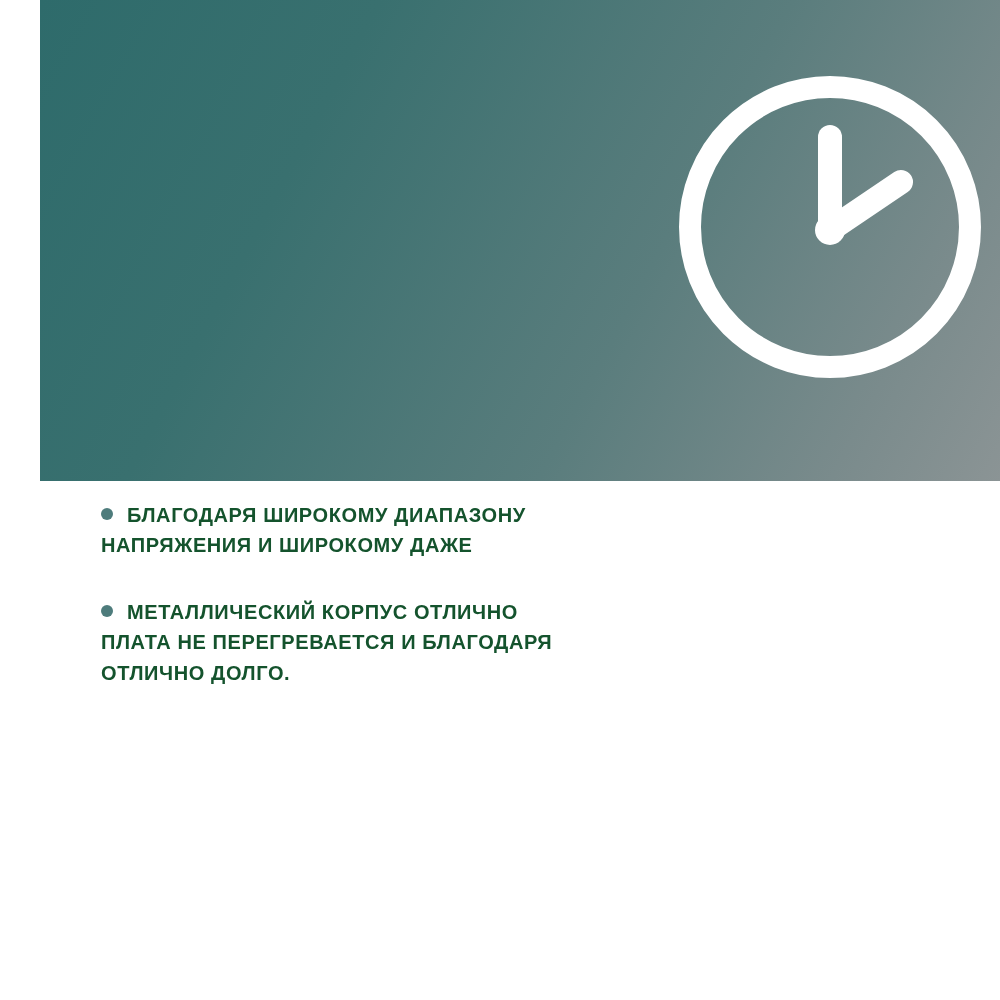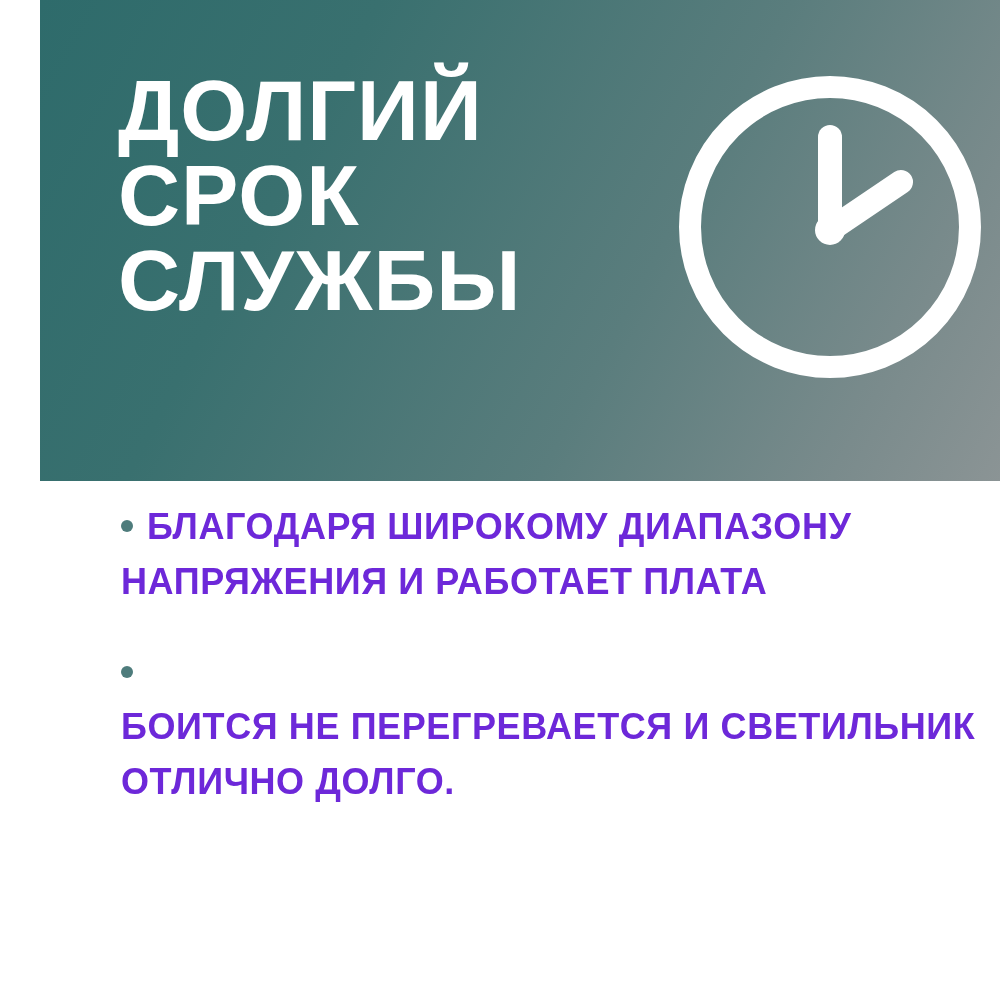--- a/index.html
+++ b/index.html
@@ -52,27 +52,27 @@
     top: 62px;
     width: 330px;
     height: 330px;
     z-index: 2;
   }
   .clock svg { display: block; }
 
   
   .body-text {
     position: absolute;
-    left: 121px;
+    left: 101px;
     top: 500px;
     width: 830px;
-    color: #6d28d9;
+    color: #14532d;
     font-family: "Liberation Sans", sans-serif;
     font-weight: bold;
-    font-size: 36px;
+    font-size: 20px;
     line-height: 1.52;
     letter-spacing: 0.6px;
   }
 
   .bullet-block { margin-bottom: 36px; }
   .bullet-block:last-child { margin-bottom: 0; }
   .bullet-line { display: block; white-space: nowrap; }
   .bullet-line .dot {
     display: inline-block;
     width: 12px;
@@ -94,40 +94,35 @@
 
     <div class="clock">
       <svg width="330" height="330" viewBox="0 0 330 330" xmlns="http://www.w3.org/2000/svg">
         <circle cx="165" cy="165" r="140" fill="none" stroke="#ffffff" stroke-width="22"></circle>
         <path d="M165 75 L165 168" stroke="#ffffff" stroke-width="24" stroke-linecap="round" fill="none"></path>
         <path d="M165 168 L236 120" stroke="#ffffff" stroke-width="24" stroke-linecap="round" fill="none"></path>
         <circle cx="165" cy="168" r="15" fill="#ffffff"></circle>
       </svg>
     </div>
 
-    <div class="hero-title">
-      <span class="ln">ДОЛГИЙ</span>
-      <span class="ln">СРОК</span>
-      <span class="ln">СЛУЖБЫ</span>
-    </div>
 
   </div>
 
   <div class="body-text">
 
     <div class="bullet-block">
       <span class="bullet-line">
         <span class="dot"></span><span>БЛАГОДАРЯ ШИРОКОМУ ДИАПАЗОНУ</span>
       </span>
-      <span class="bullet-line">НАПРЯЖЕНИЯ И РАБОТАЕТ ПЛАТА</span>
+      <span class="bullet-line">НАПРЯЖЕНИЯ И ШИРОКОМУ ДАЖЕ</span>
     </div>
 
     <div class="bullet-block">
       <span class="bullet-line">
-        <span class="dot"></span>
+        <span class="dot"></span><span>МЕТАЛЛИЧЕСКИЙ КОРПУС ОТЛИЧНО</span>
       </span>
-      <span class="bullet-line">БОИТСЯ НЕ ПЕРЕГРЕВАЕТСЯ И СВЕТИЛЬНИК</span>
+      <span class="bullet-line">ПЛАТА НЕ ПЕРЕГРЕВАЕТСЯ И БЛАГОДАРЯ</span>
       <span class="bullet-line">ОТЛИЧНО ДОЛГО.</span>
     </div>
 
   </div>
 
 </div>
 
 </body></html>

